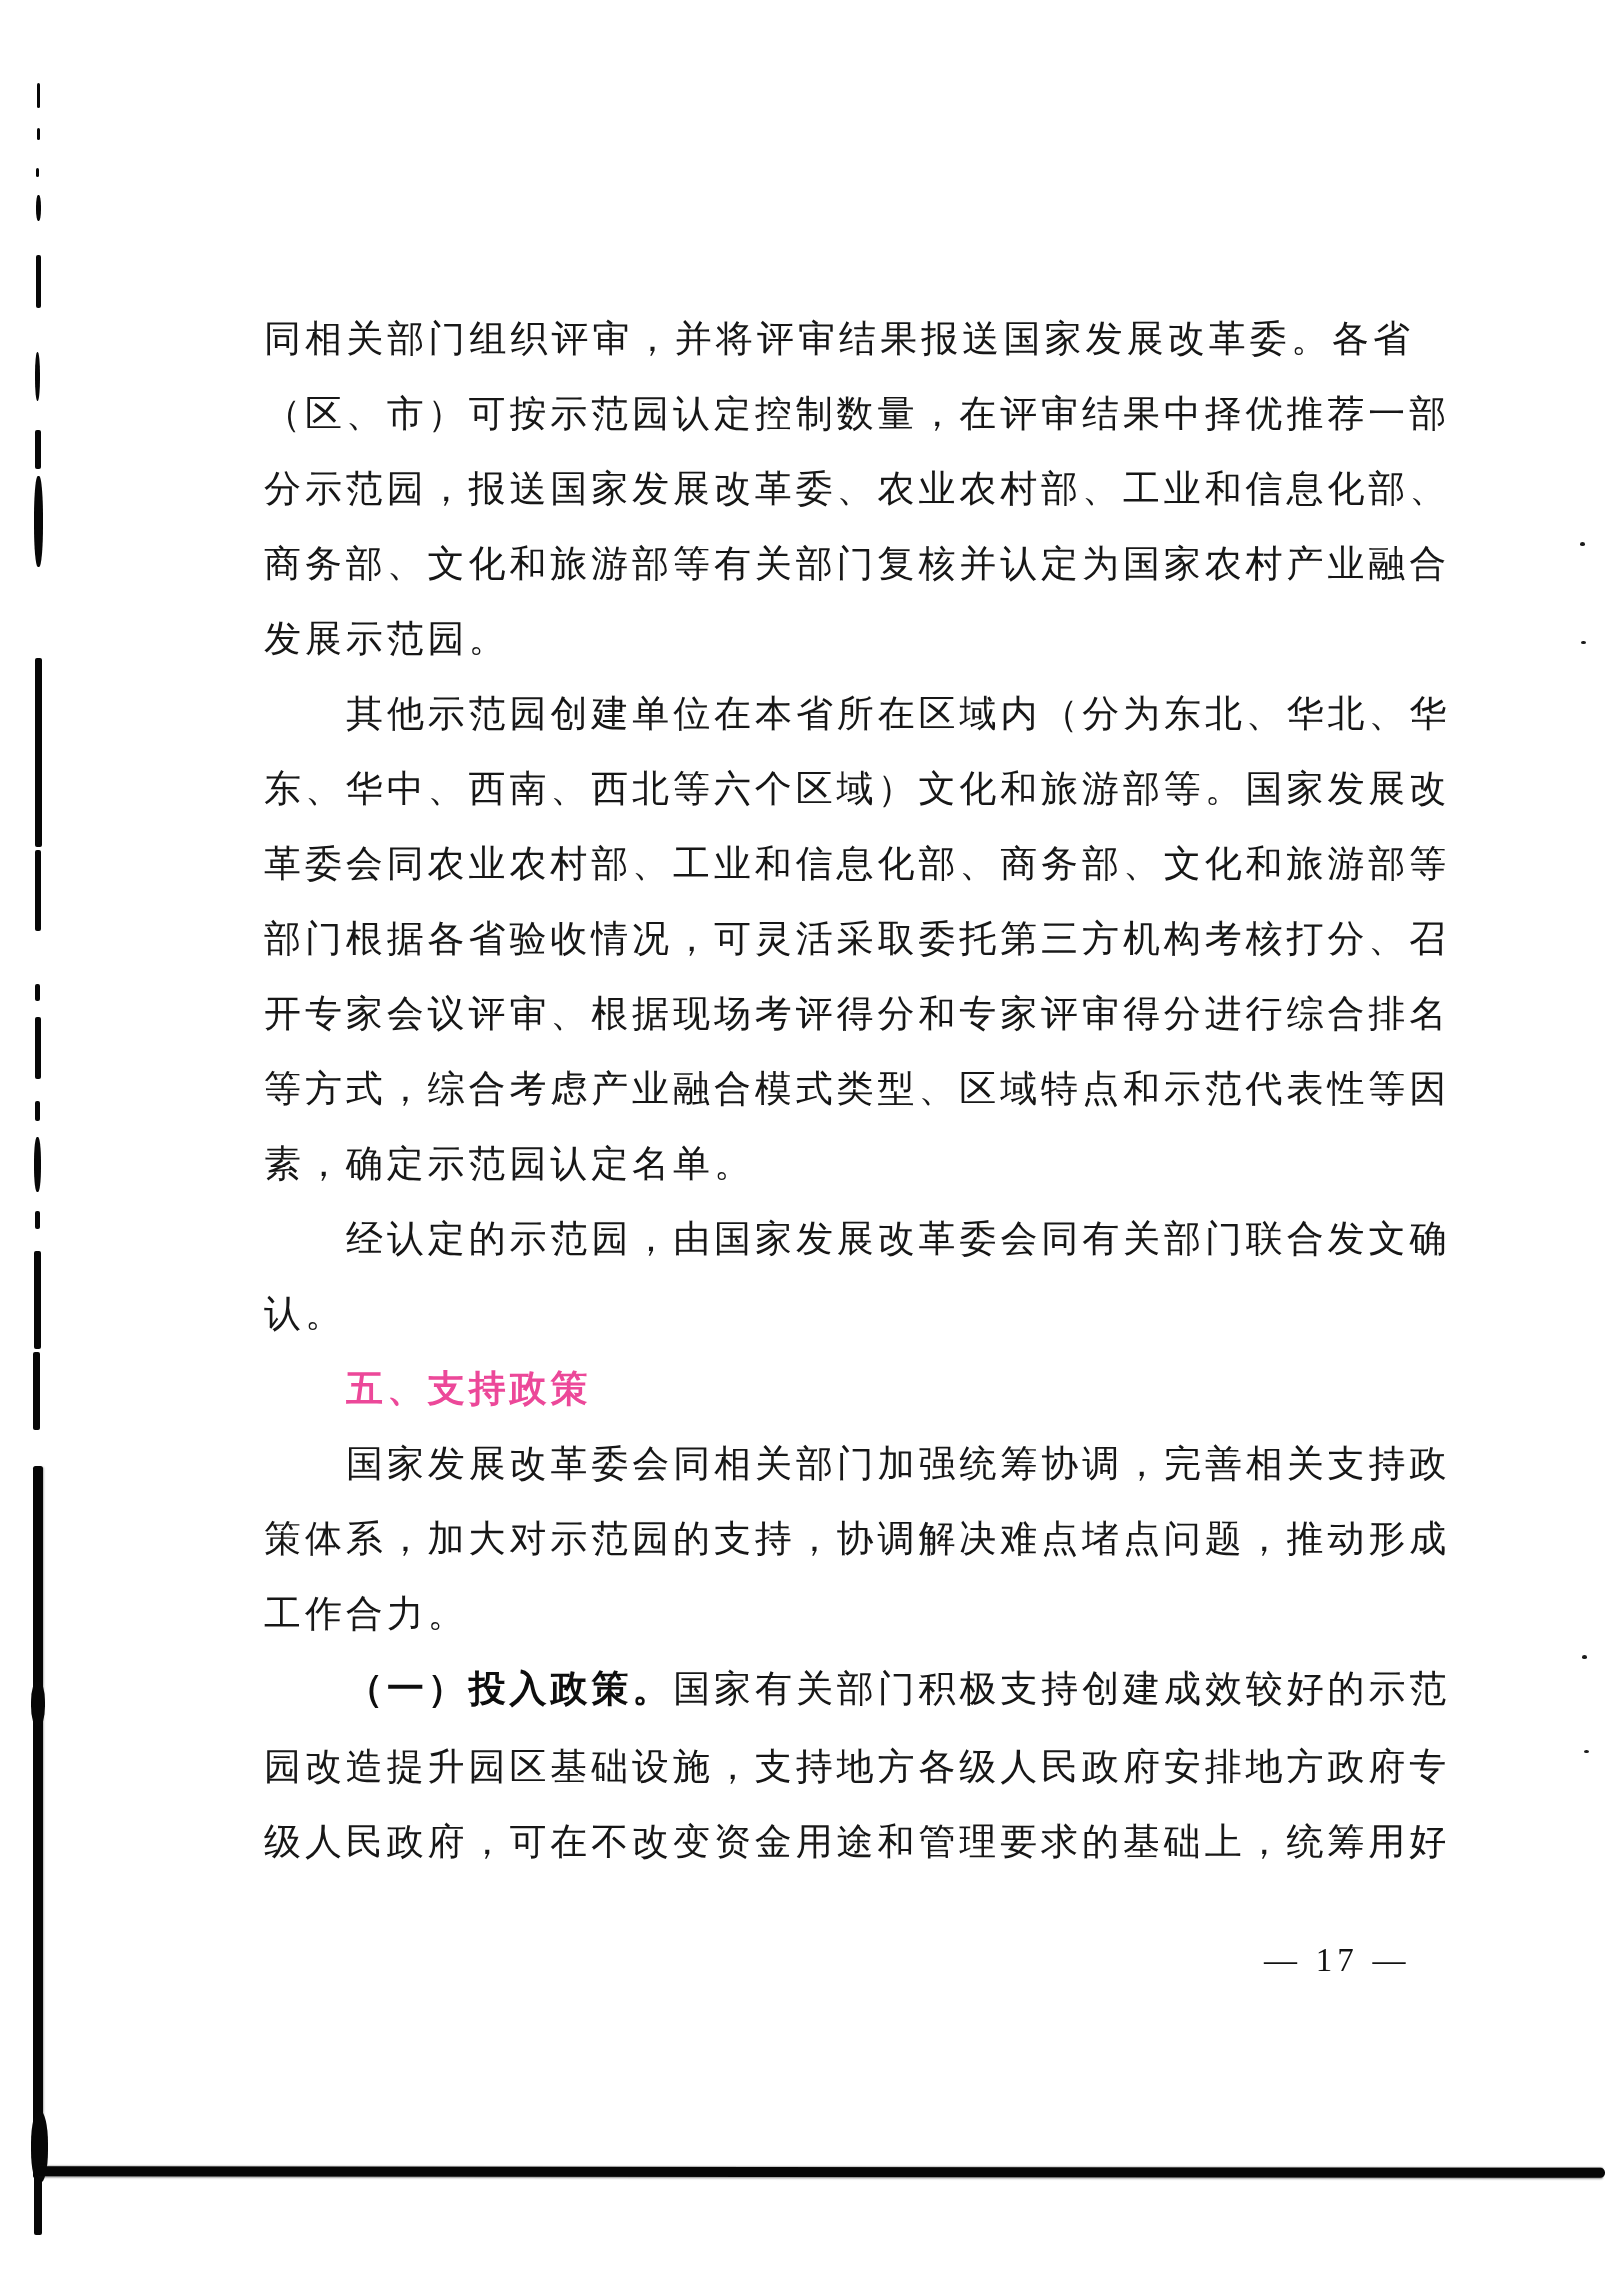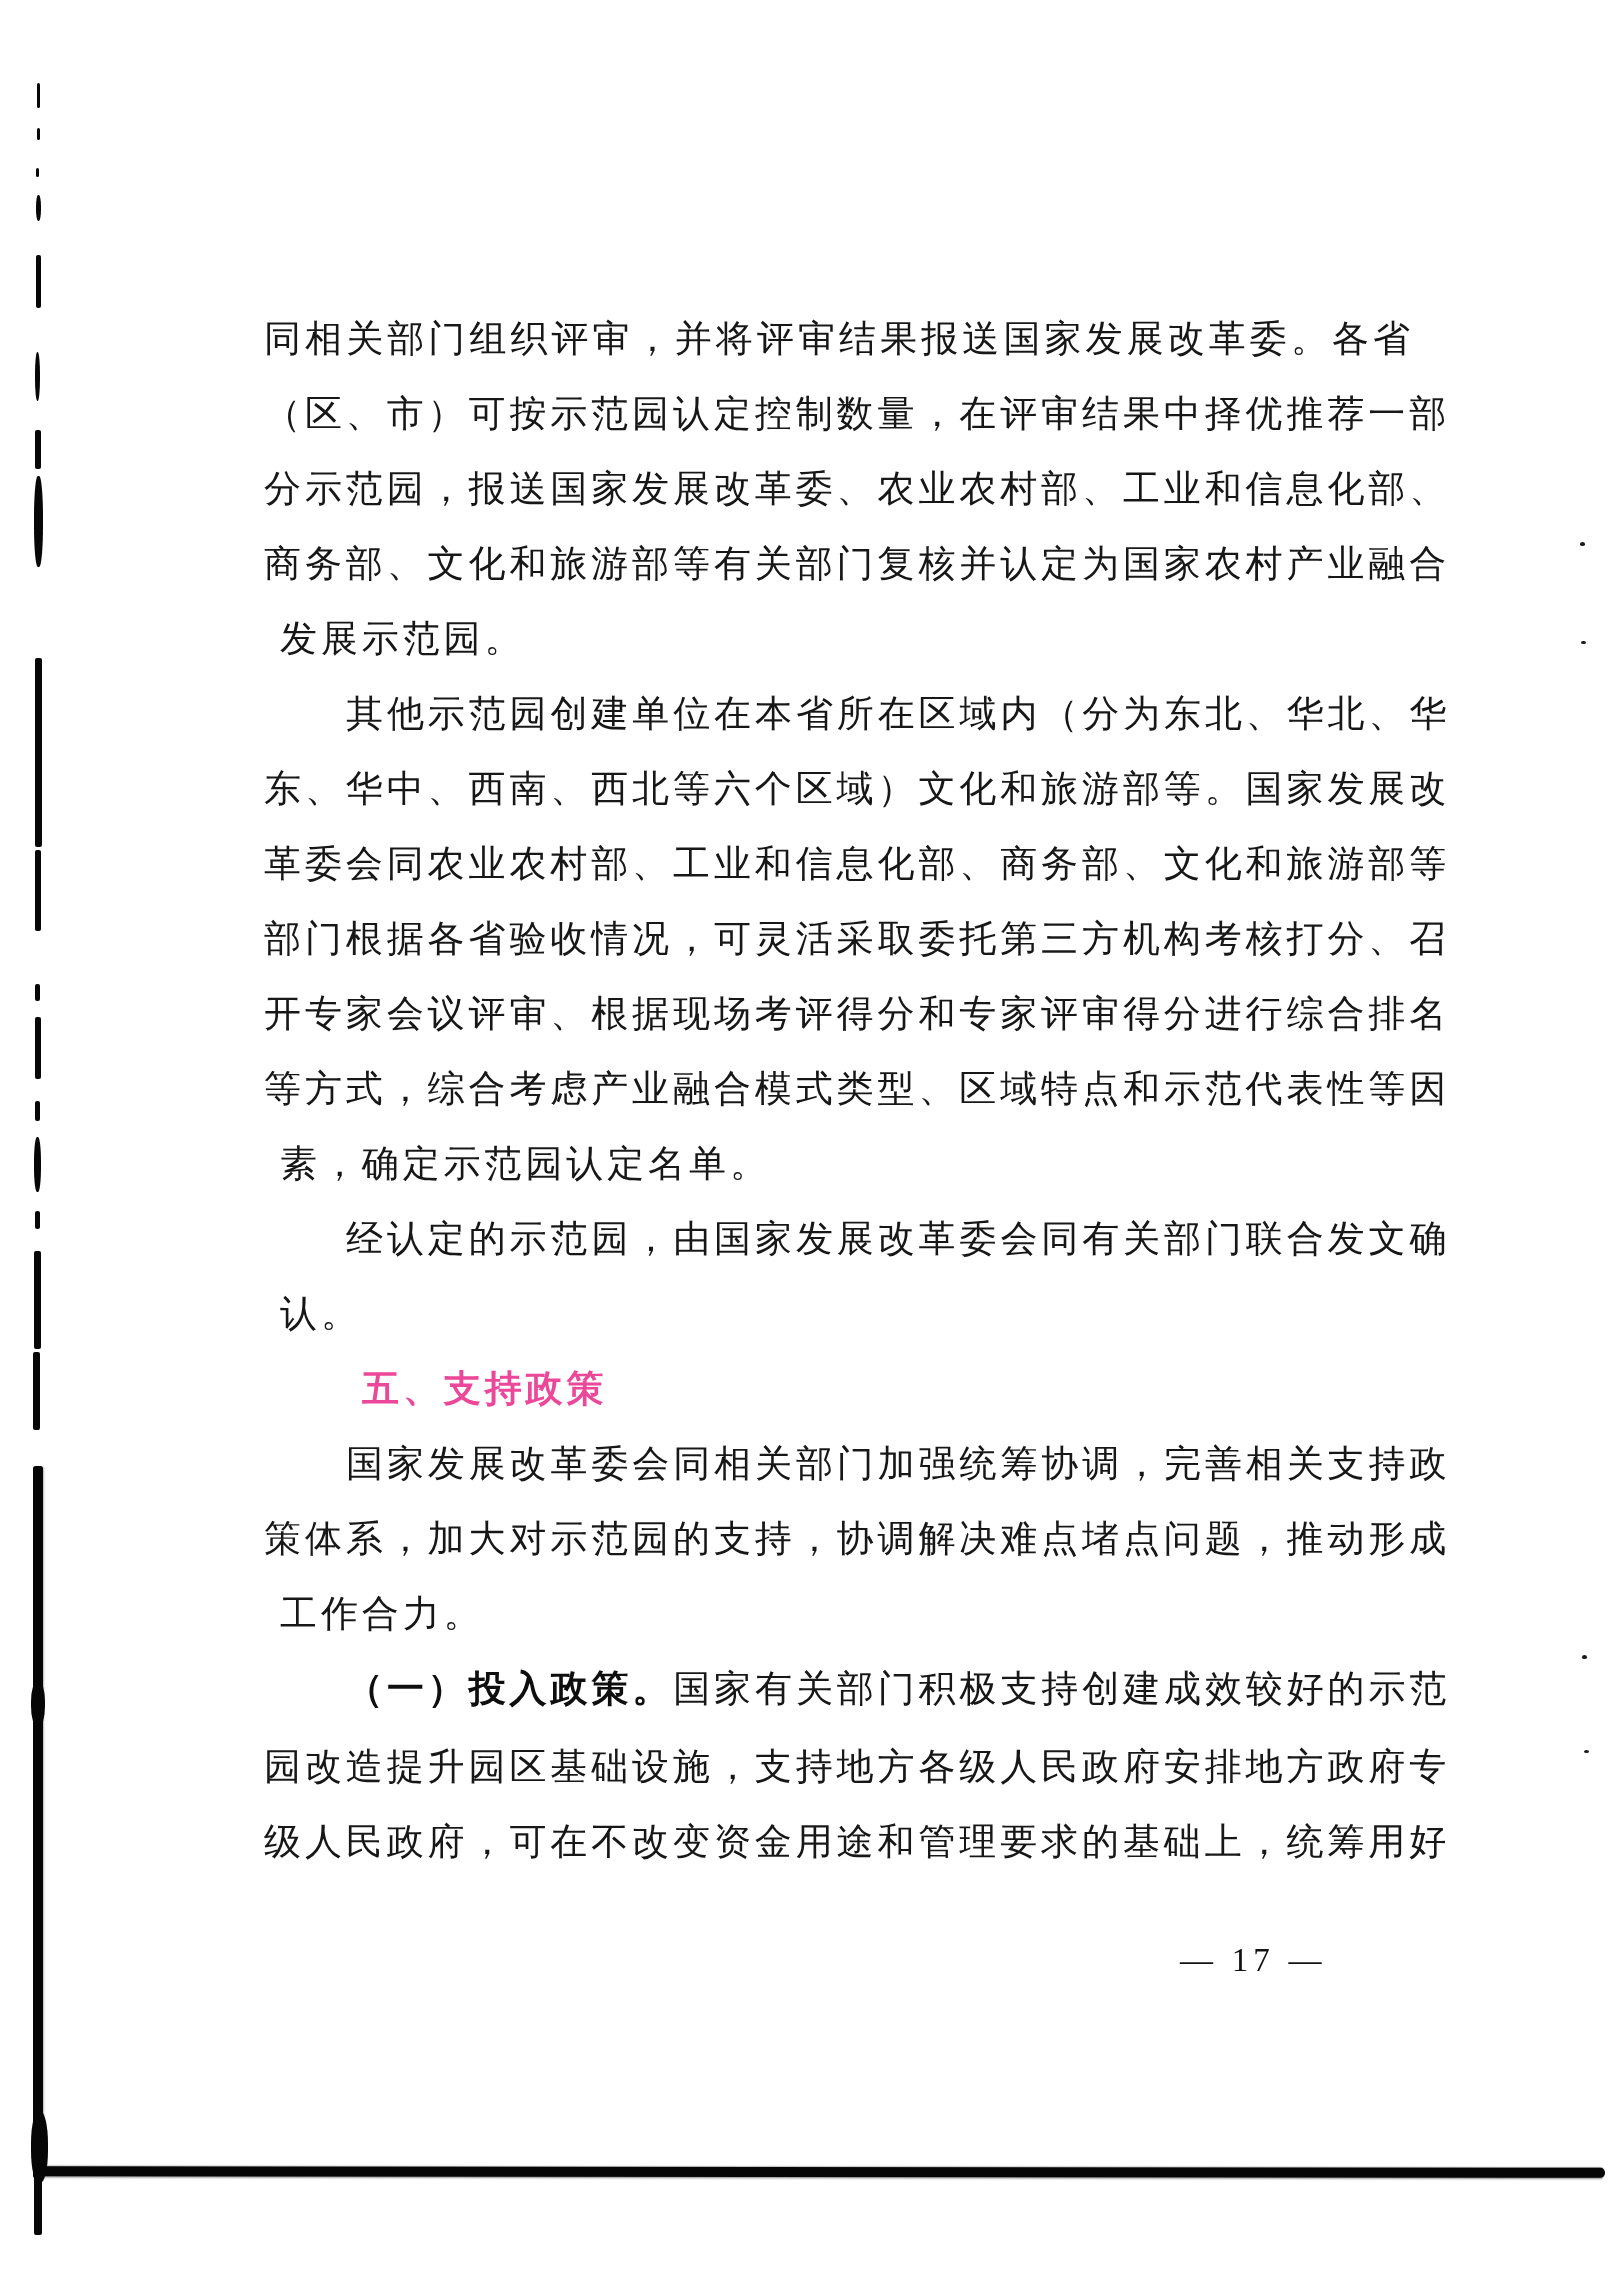--- a/index.html
+++ b/index.html
@@ -25,39 +25,38 @@
     color:#171717;
     text-align:justify;
   }
   .line{
     text-align:justify;
     text-align-last:justify;
     white-space:nowrap;
   }
   .line.short{
     text-align-last:left;
-    margin-left:16px;
   }
   .line.indent{
     text-indent:82px;
   }
   .line.heading{
     font-family:"Liberation Sans","DejaVu Sans",sans-serif;
     font-weight:700;
     text-align-last:left;
     color:#ec4899;
   }
   .bold-prefix{
     font-weight:700;
     color:#0e0e0e;
     font-family:Liberation Mono, monospace;
   }
   .page-number{
     position:absolute;
-    left:1180px;top:1942px;
+    left:1264px;top:1942px;
     font-size:33px;
     letter-spacing:5.2px;
     color:#121212;
     font-family:"Liberation Serif","DejaVu Serif",serif;
     white-space:nowrap;
   }
   
   .mark{
     position:absolute;
     background:#070707;

